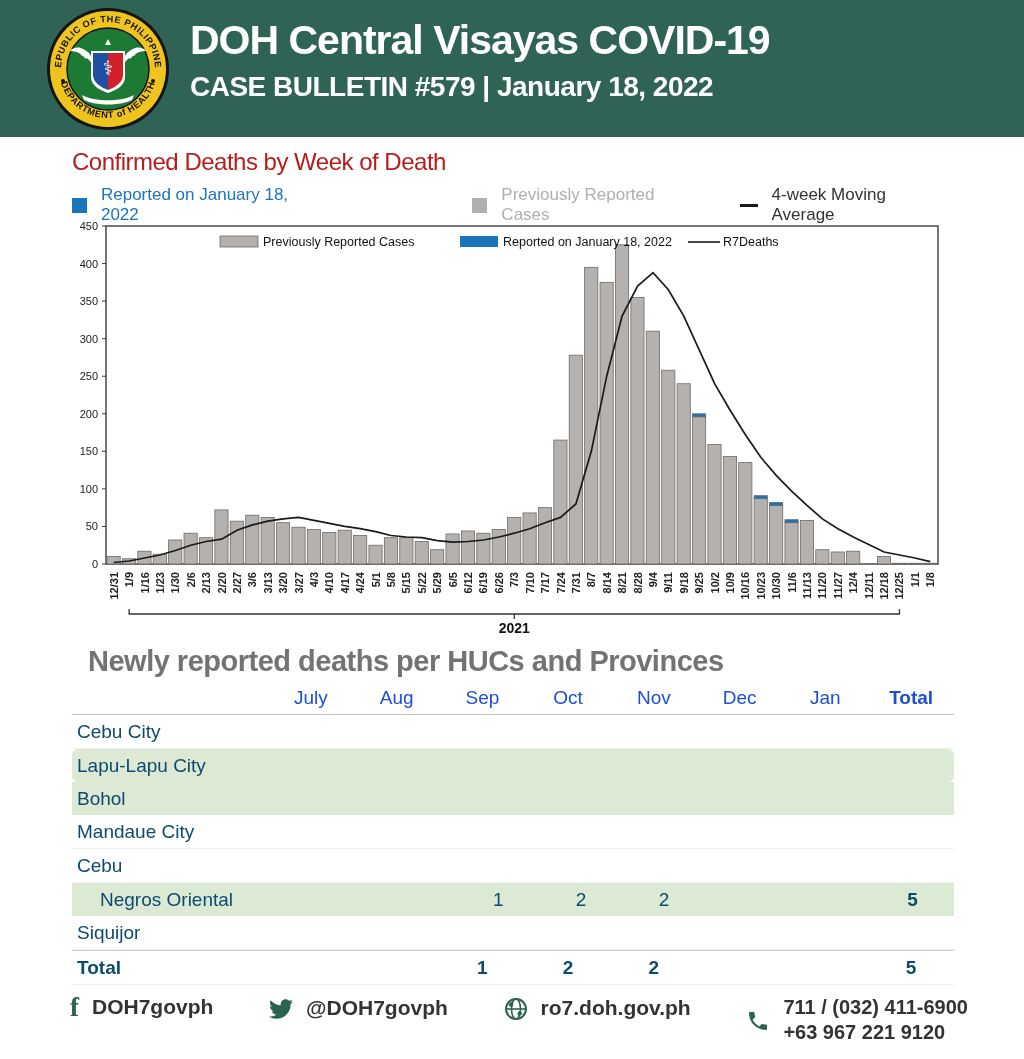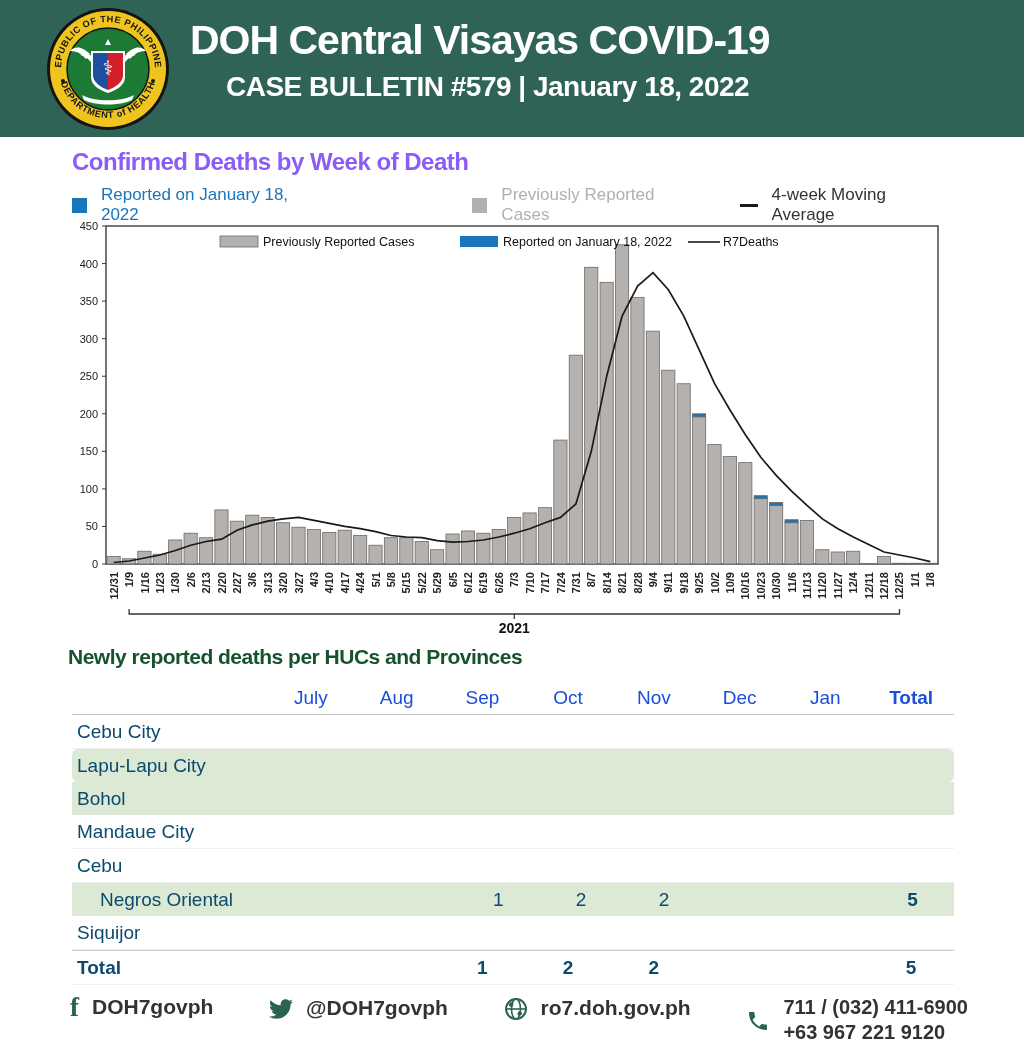--- a/index.html
+++ b/index.html
@@ -12,38 +12,38 @@
   .header{
     position:absolute;top:0;left:0;width:1024px;height:137px;
     display:flex;align-items:center;
   }
   .logo-wrap{position:absolute;left:46px;top:7px;width:124px;height:124px;}
   .header-text{position:absolute;left:190px;top:18px;}
   .header-title{
     font-size:41px;font-weight:bold;color:#ffffff;letter-spacing:-1px;line-height:1.1;
   }
   .header-sub{
-    font-size:28px;font-weight:bold;color:#ffffff;letter-spacing:-0.5px;margin-top:8px;margin-left:36px;
+    font-size:28px;font-weight:bold;color:#ffffff;letter-spacing:-0.5px;margin-top:8px;
   }
   
   .section-title{
-    position:absolute;left:72px;top:148px;font-size:24px;font-weight:bold;color:#8b5cf6;
+    position:absolute;left:72px;top:148px;font-size:24px;font-weight:normal;color:#b91c1c;
     letter-spacing:-0.5px;
   }
   .legend-row{
     position:absolute;left:72px;top:185px;width:880px;display:flex;align-items:center;gap:14px;
     font-size:17px;
   }
   .legend-swatch{width:15px;height:15px;display:inline-block;}
   .legend-dash{width:18px;height:3px;display:inline-block;}
   .legend-sp1{width:115px;} .legend-sp2{width:5px;}
   .chart-wrap{position:absolute;left:70px;top:220px;width:884px;height:422px;}
   
   .table-title{
-    position:absolute;left:68px;top:645px;font-size:21px;font-weight:bold;color:#14532d;
+    position:absolute;left:88px;top:645px;font-size:29px;font-weight:bold;color:#737373;
     letter-spacing:-0.5px;
   }
   .table-wrap{position:absolute;left:72px;top:682px;width:882px;}
   .trow{
     display:grid;grid-template-columns:196px repeat(8,1fr);
     align-items:center;height:33px;font-size:19px;color:#0c4a6e;
   }
   .trow.thead{height:32px;border-bottom:1px solid #c4c4c4;color:#1d4ed8;}
   .trow .cell{text-align:center;}
   .trow .rowlabel{text-align:left;padding-left:5px;}

